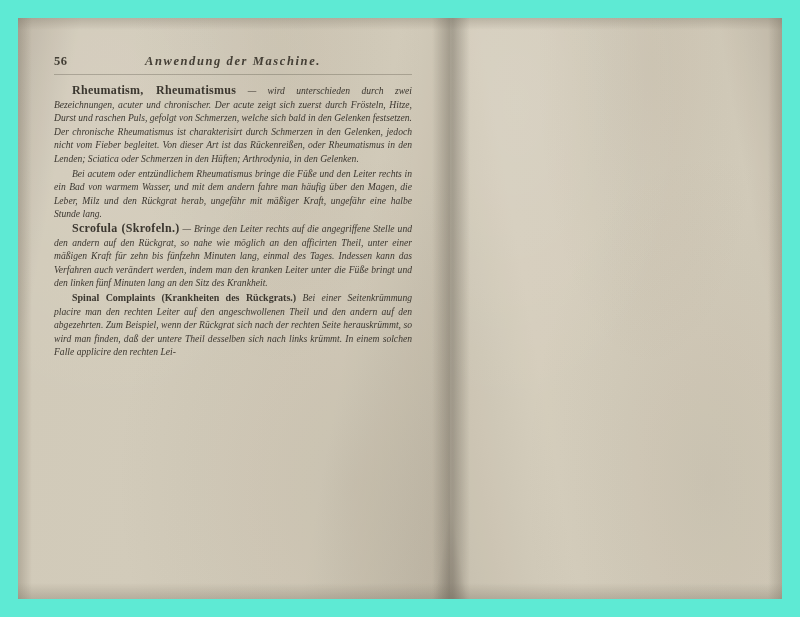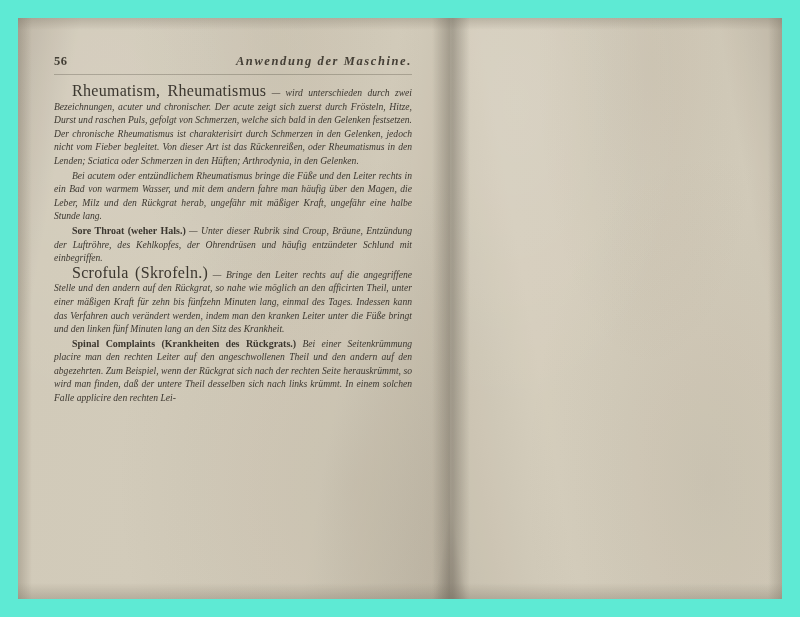--- a/index.html
+++ b/index.html
@@ -96,21 +96,21 @@
     top: 0;
     letter-spacing: 0.5px;
     color: #332f26;
   }
   .folio.lnum { left: 0; }
 
   .running-head {
     position: absolute;
     left: 0;
     right: 0;
-    text-align: right;
+    text-align: center;
     font-size: 12.5px;
     letter-spacing: 1.6px;
     color: #353027;
     font-weight: 600;
     font-style: italic;
     font-family: "Liberation Serif", serif;
   }
 
   .rule {
     position: absolute;
@@ -137,24 +137,24 @@
 
   p.para {
     margin: 0 0 1px 0;
     text-indent: 18px;
     text-align: justify;
     -webkit-hyphens: auto;
     hyphens: auto;
   }
 
   .head-inline {
-    font-weight: normal;
+    font-weight: bold;
     font-style: normal;
     letter-spacing: 0.3px;
-    font-size: 16px;
+    font-size: 12px;
   }
   .sub-inline {
     font-weight: bold;
     font-style: normal;
     font-size: 10px;
   }
 
   .section-start { text-indent: 22px; }
 
   
@@ -205,21 +205,20 @@
           <span class="running-head">Anwendung der Maschine.</span>
         </div>
         <div class="rule"></div>
         <div class="body">
 
           <p class="para section-start"><span class="head-inline">Rheumatism, Rheumatismus</span><span> — wird unterschieden durch zwei Bezeichnungen, acuter und chronischer. Der acute zeigt sich zuerst durch Frösteln, Hitze, Durst und raschen Puls, gefolgt von Schmerzen, welche sich bald in den Gelenken festsetzen. Der chronische Rheumatismus ist charakterisirt durch Schmerzen in den Gelenken, jedoch nicht vom Fieber begleitet. Von dieser Art ist das Rückenreißen, oder Rheumatismus in den Lenden; Sciatica oder Schmerzen in den Hüften; Arthrodynia, in den Gelenken.</span></p>
 
           <p class="para"><span>Bei acutem oder entzündlichem Rheumatismus bringe die Füße und den Leiter rechts in ein Bad von warmem Wasser, und mit dem andern fahre man häufig über den Magen, die Leber, Milz und den Rückgrat herab, ungefähr mit mäßiger Kraft, ungefähr eine halbe Stunde lang.</span></p>
 
 
-          <p class="para section-start"><span class="sub-inline">Sore Throat (weher Hals.)</span><span> — Unter dieser Rubrik sind Croup, Bräune, Entzündung der Luftröhre, des Kehlkopfes, der Ohrendrüsen und häufig entzündeter Schlund mit einbegriffen.</span></p>
 
 
           <p class="para section-start"><span class="head-inline">Scrofula (Skrofeln.)</span><span> — Bringe den Leiter rechts auf die angegriffene Stelle und den andern auf den Rückgrat, so nahe wie möglich an den afficirten Theil, unter einer mäßigen Kraft für zehn bis fünfzehn Minuten lang, einmal des Tages. Indessen kann das Verfahren auch verändert werden, indem man den kranken Leiter unter die Füße bringt und den linken fünf Minuten lang an den Sitz des Krankheit.</span></p>
 
           <p class="para section-start"><span class="sub-inline">Spinal Complaints (Krankheiten des Rückgrats.)</span><span> Bei einer Seitenkrümmung placire man den rechten Leiter auf den angeschwollenen Theil und den andern auf den abgezehrten. Zum Beispiel, wenn der Rückgrat sich nach der rechten Seite herauskrümmt, so wird man finden, daß der untere Theil desselben sich nach links krümmt. In einem solchen Falle applicire den rechten Lei-</span></p>
 
         </div>
       </div>
       <div class="edge-left"></div>
       <div class="edge-top"></div>

